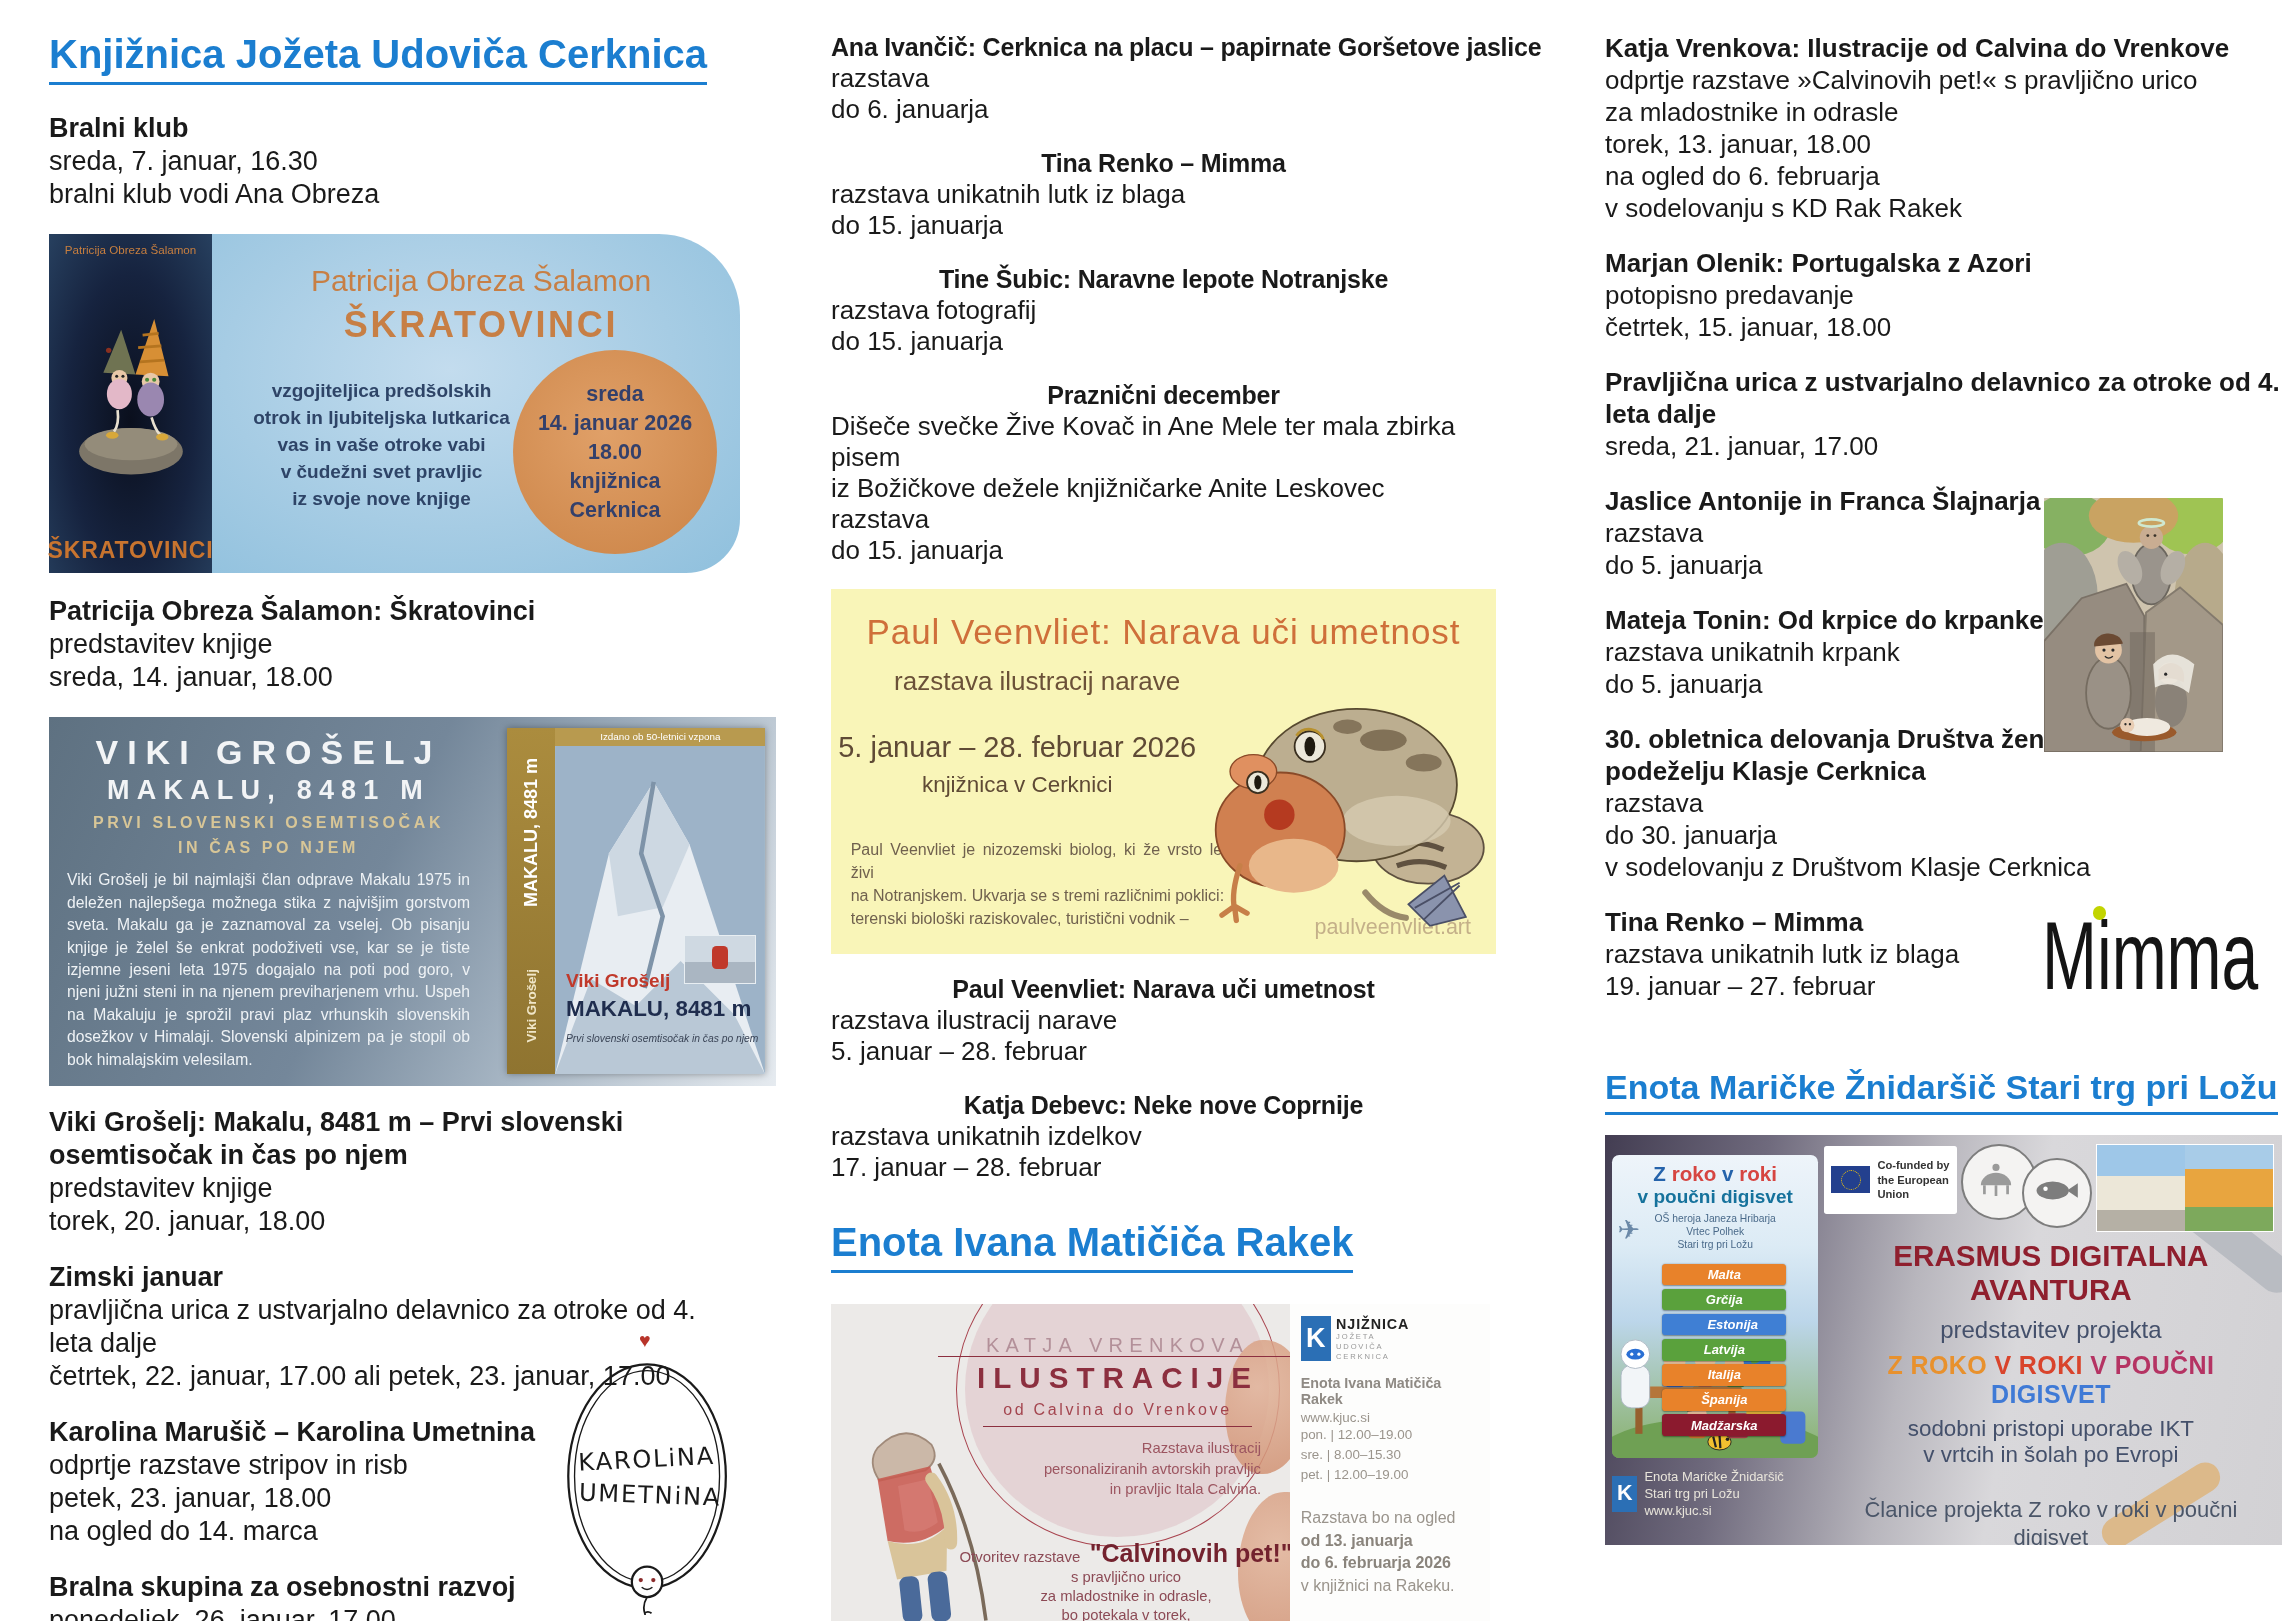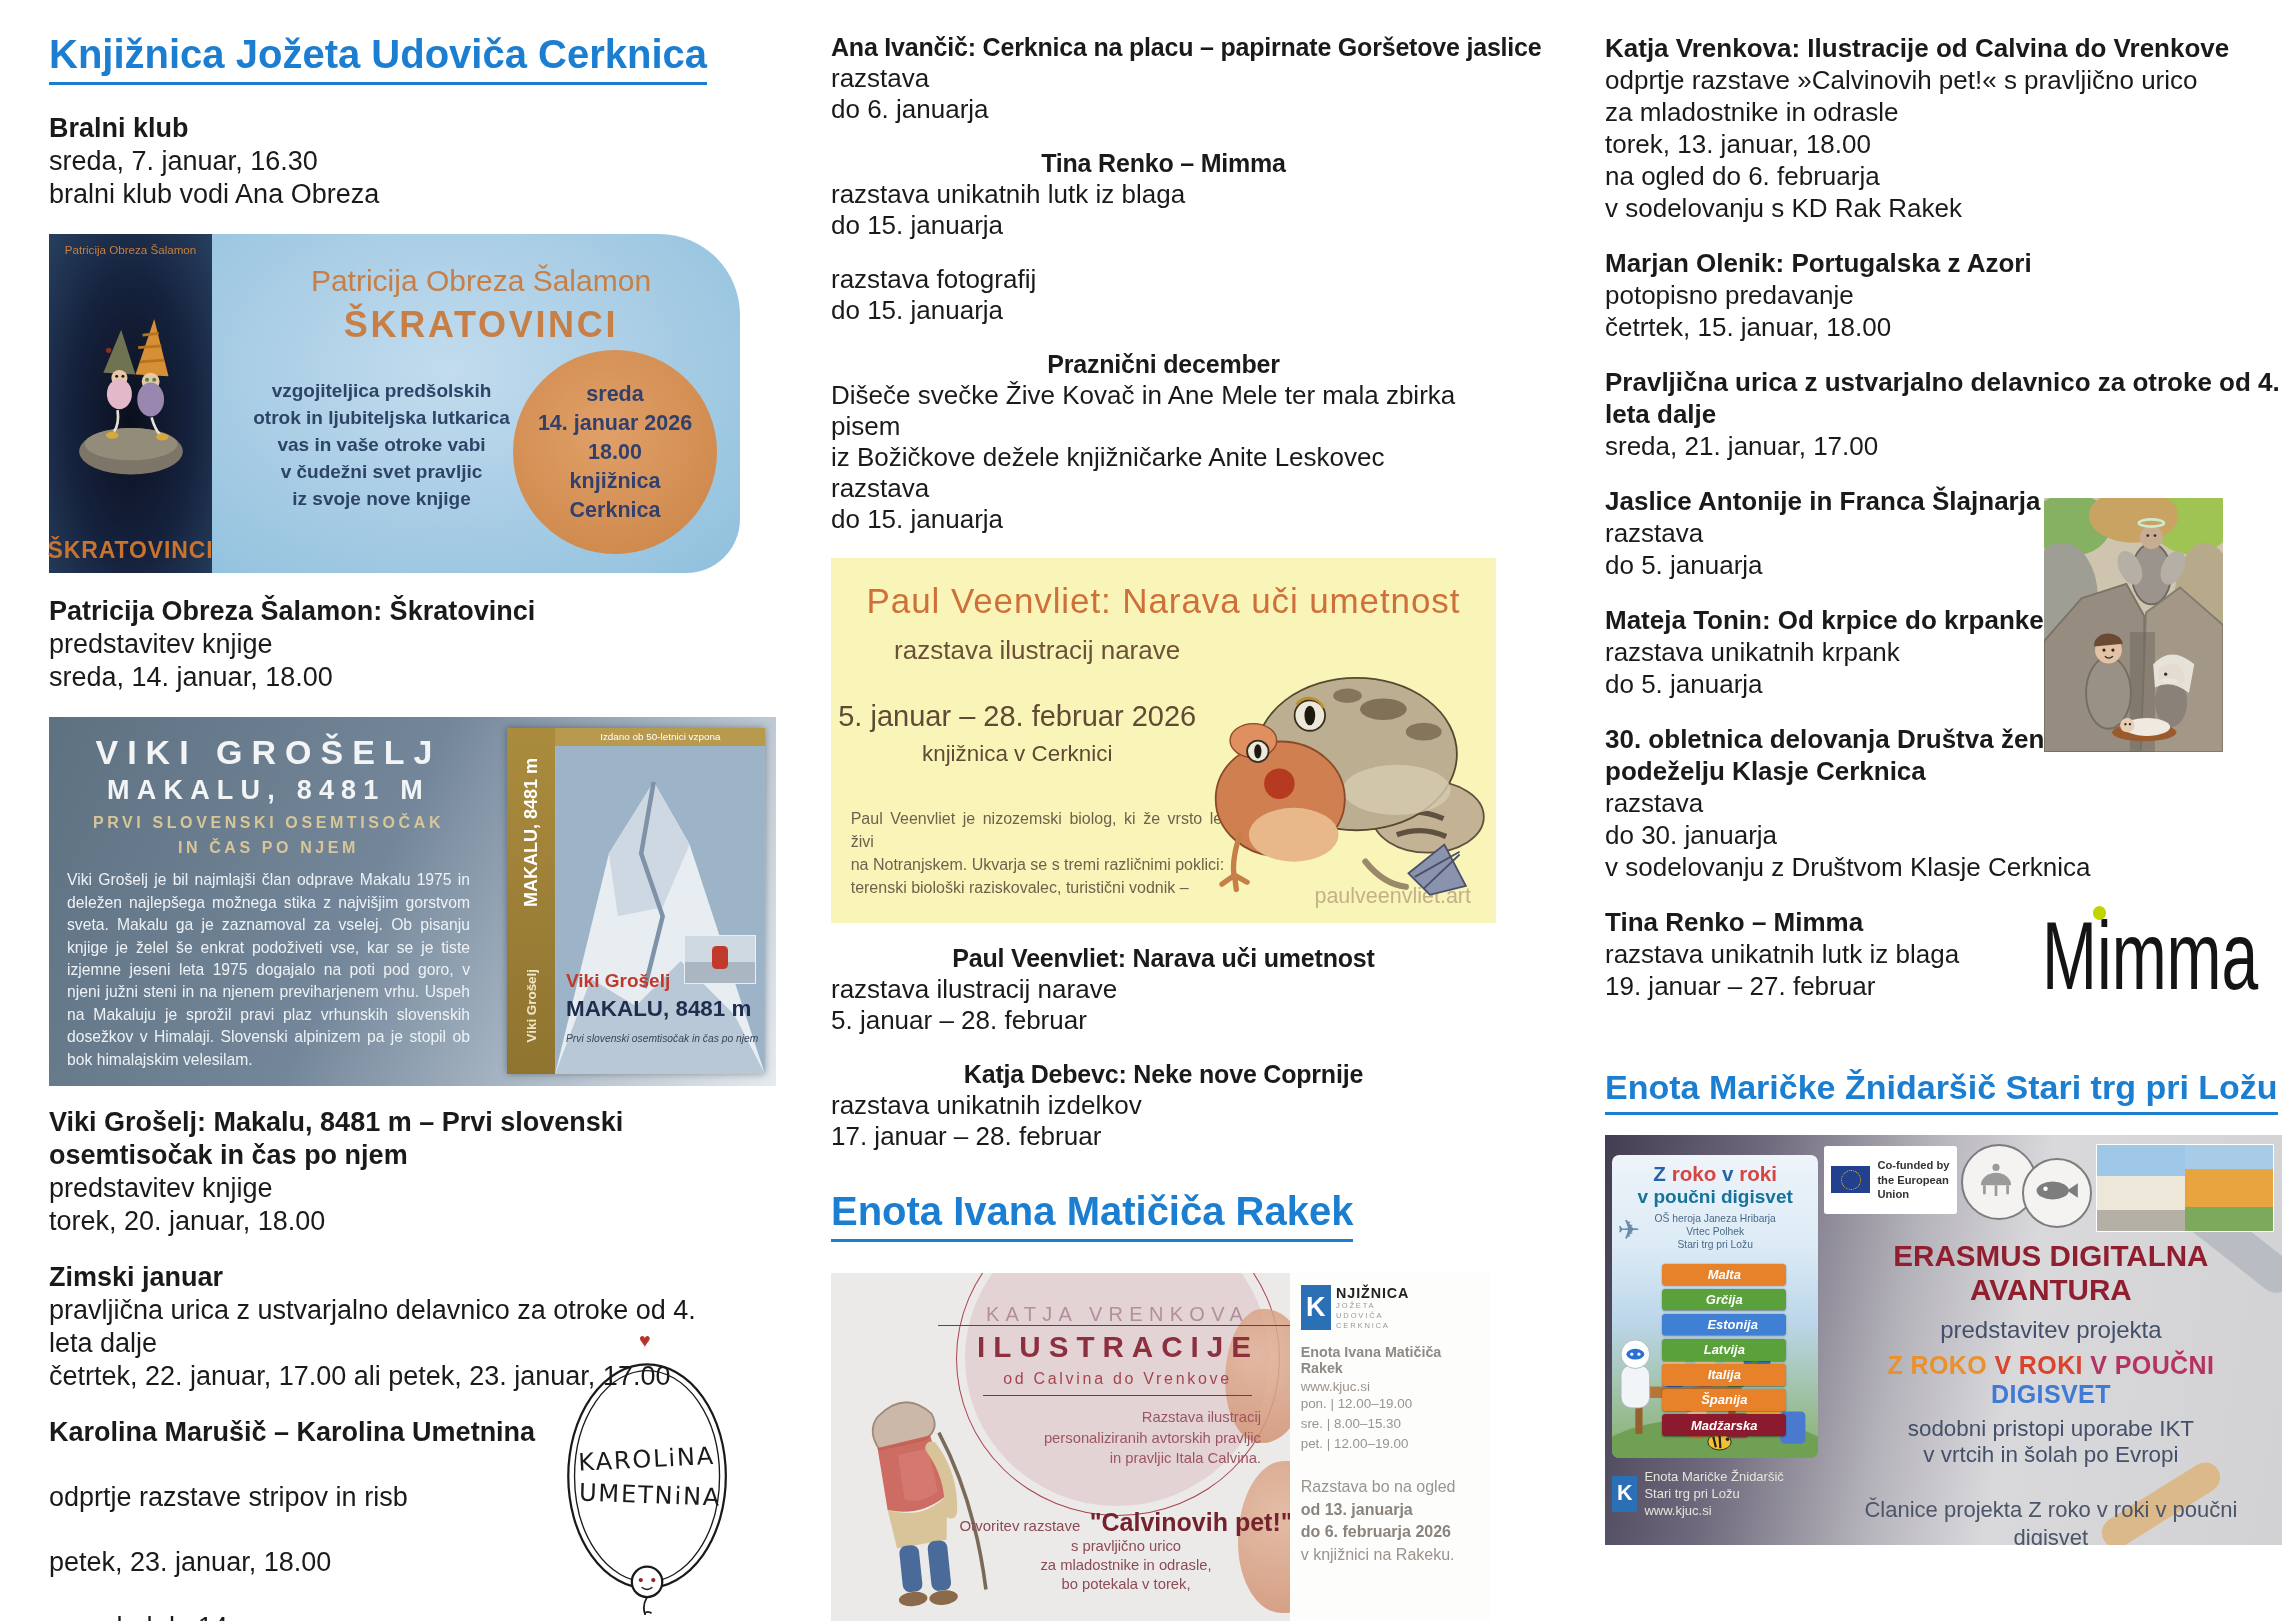--- a/index.html
+++ b/index.html
@@ -12,21 +12,21 @@
   .h-blue{display:inline-block;color:#1b7ed0;font-weight:bold;font-size:40px;
           border-bottom:3.6px solid #1b7ed0;padding-bottom:5.4px;margin:0 0 27px 0;white-space:nowrap;}
   .h-blue.small{font-size:34px;}
   .event{margin-bottom:23px;}
   .ev-title{font-weight:bold;font-size:27px;line-height:33px;}
   .ev-line{font-size:27px;line-height:33px;}
   #col2 .ev-title{font-size:25px;line-height:31px;white-space:nowrap;letter-spacing:-0.2px;text-align:center;}
   #col2 .ev-line{font-size:26px;line-height:31px;}
   #col3 .ev-title{font-size:26px;line-height:32px;}
   #col3 .ev-line{font-size:26px;line-height:32px;}
-  .narrow{max-width:488px;margin-top:32px;}
+  .narrow{max-width:488px;}
 
   
   .poster-skrat{width:691px;height:339px;display:flex;margin:7.2px 0 21.5px 0;}
   .sk-book{width:163px;height:100%;background:radial-gradient(ellipse at 50% 55%, #0a0f1d 0%, #16233f 55%, #27405f 100%);
            position:relative;display:flex;flex-direction:column;justify-content:space-between;align-items:center;padding:9px 5.4px;box-sizing:border-box;}
   .sk-book-author{color:#c87f3f;font-size:11.6px;text-align:center;}
   .sk-book-title{color:#c8742f;font-size:23px;font-weight:bold;letter-spacing:0.9px;text-align:center;}
   .sk-invite{flex:1;position:relative;background:radial-gradient(ellipse at 45% 40%, #c3dcee 0%, #a6cce4 55%, #8fc0dd 100%);
              border-radius:0 81px 54px 0;}
   .sk-inv-author{position:absolute;left:63px;top:30px;width:412px;text-align:center;color:#c77f45;font-size:30px;}
@@ -292,20 +292,21 @@
     <div class="ev-title">Ana Ivančič: Cerknica na placu – papirnate Goršetove jaslice</div>
     <div class="ev-line">razstava</div>
     <div class="ev-line">do 6. januarja</div>
   </div>
   <div class="event">
     <div class="ev-title">Tina Renko – Mimma</div>
     <div class="ev-line">razstava unikatnih lutk iz blaga</div>
     <div class="ev-line">do 15. januarja</div>
   </div>
   <div class="event">
+    <div class="ev-title">Tine Šubic: Naravne lepote Notranjske</div>
     <div class="ev-line">razstava fotografij</div>
     <div class="ev-line">do 15. januarja</div>
   </div>
   <div class="event">
     <div class="ev-title">Praznični december</div>
     <div class="ev-line">Dišeče svečke Žive Kovač in Ane Mele ter mala zbirka pisem</div>
     <div class="ev-line">iz Božičkove dežele knjižničarke Anite Leskovec</div>
     <div class="ev-line">razstava</div>
     <div class="ev-line">do 15. januarja</div>
   </div>

